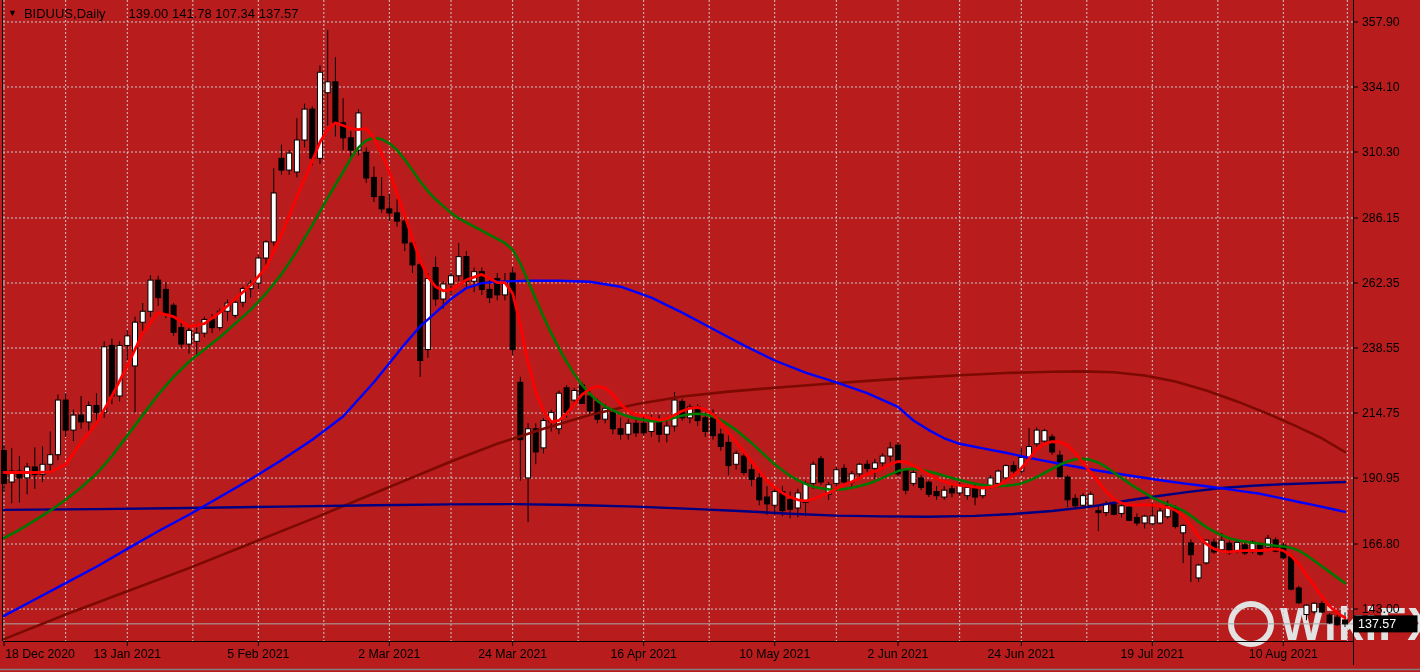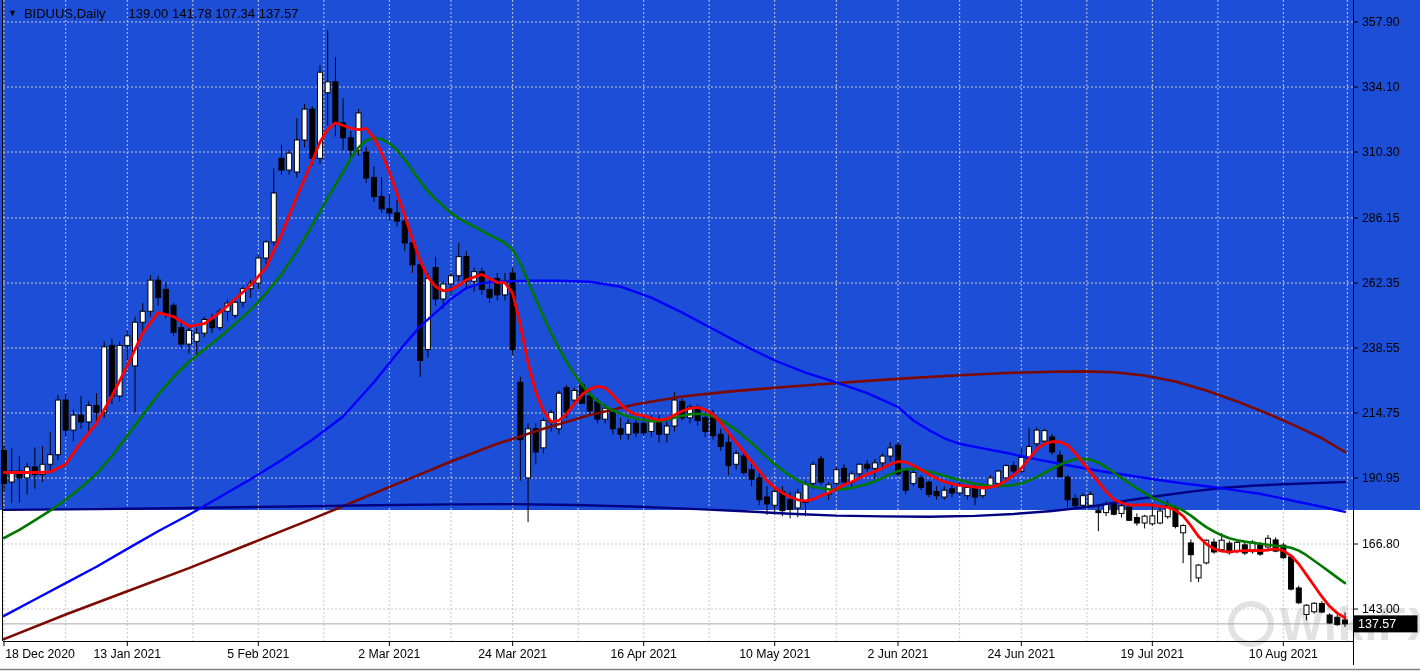--- a/index.html
+++ b/index.html
@@ -1,17 +1,17 @@
 <!DOCTYPE html>
 <html><head>
 <meta charset="utf-8">
 <style>
   html,body{margin:0;padding:0;background:#fff;width:1420px;height:672px;overflow:hidden;
     font-family:"Liberation Sans", sans-serif;}
-  #window{position:relative;width:1420px;height:510px;background:#1d4ed8;}
+  #window{position:relative;width:1420px;height:672px;background:#b91c1c;}
   #chart-header{position:absolute;left:8px;top:6px;z-index:3;display:flex;align-items:center;
     font-size:13px;color:#000;white-space:nowrap;}
   #chart-header .tri{font-size:9px;margin-right:7px;line-height:13px;cursor:default;}
   #chart-header .sym{margin-right:23px;}
   #watermark{position:absolute;left:1228px;top:597px;z-index:0;display:flex;align-items:center;
     color:#E2E2E2;white-space:nowrap;}
   #watermark .ring{width:34px;height:34px;border:6px solid #E2E2E2;border-radius:50%;
     margin-right:6px;flex:0 0 auto;}
   #watermark .wm-text{font-size:46px;font-weight:bold;letter-spacing:1px;}
   svg#chart-svg{position:absolute;left:0;top:0;z-index:1;}

